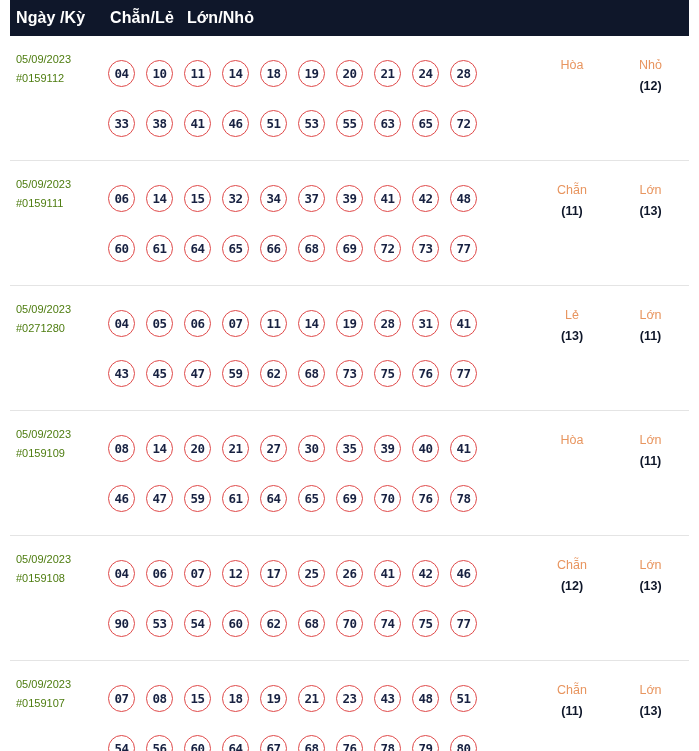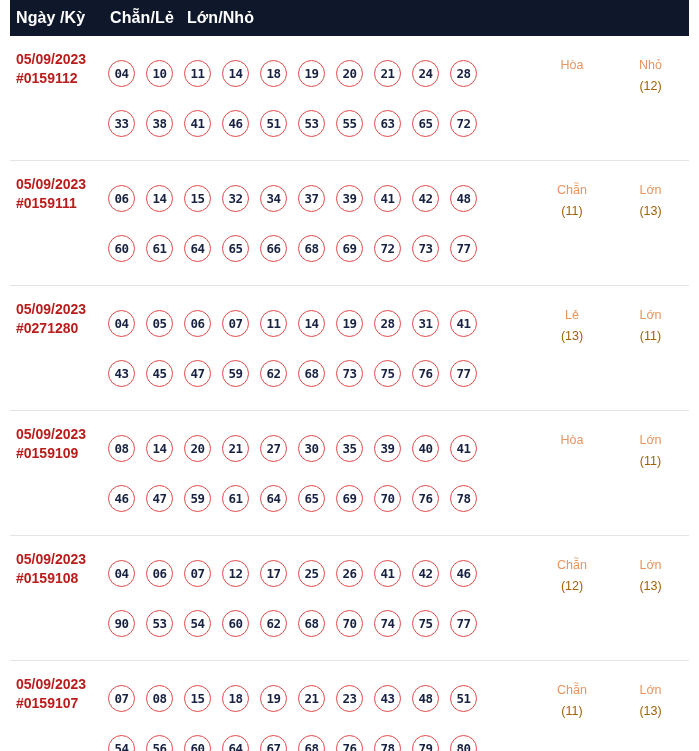--- a/index.html
+++ b/index.html
@@ -59,24 +59,23 @@
     box-sizing: border-box;
   }
   .result-row:last-child {
     border-bottom: 1px solid #e4e4e4;
   }
 
   .cell-date {
     width: 98px;
     box-sizing: border-box;
     padding: 14px 0 0 6px;
-    color: #b91c1c;
-    font-size: 14px;
+    color: #4d7c0f;
+    font-size: 11px;
     line-height: 19px;
-    font-weight: bold;
   }
   .cell-date .d-day { display: block; }
   .cell-date .d-id  { display: block; }
 
   .cell-result {
     flex: 1 1 auto;
     padding-top: 24px;
   }
   .ball-row {
     display: flex;
@@ -108,21 +107,21 @@
     text-align: center;
     color: #e8955f;
     font-size: 12.5px;
     line-height: 21px;
   }
   .cell-parity { width: 80px; }
   .cell-size   { width: 77px; }
   .cell-parity .v-label,
   .cell-size   .v-label { display: block; }
   .cell-parity .v-count,
-  .cell-size   .v-count { display: block; color: #a16207; }
+  .cell-size   .v-count { display: block; color: #0f172a; font-weight: bold; }
   .v-count:empty { display: none; }
 </style>
 </head>
 <body>
 
 <div class="results-table">
 
   <div class="table-header">
     <div class="th-date">Ngày /Kỳ</div>
     <div class="th-parity">Chẵn/Lẻ</div>

